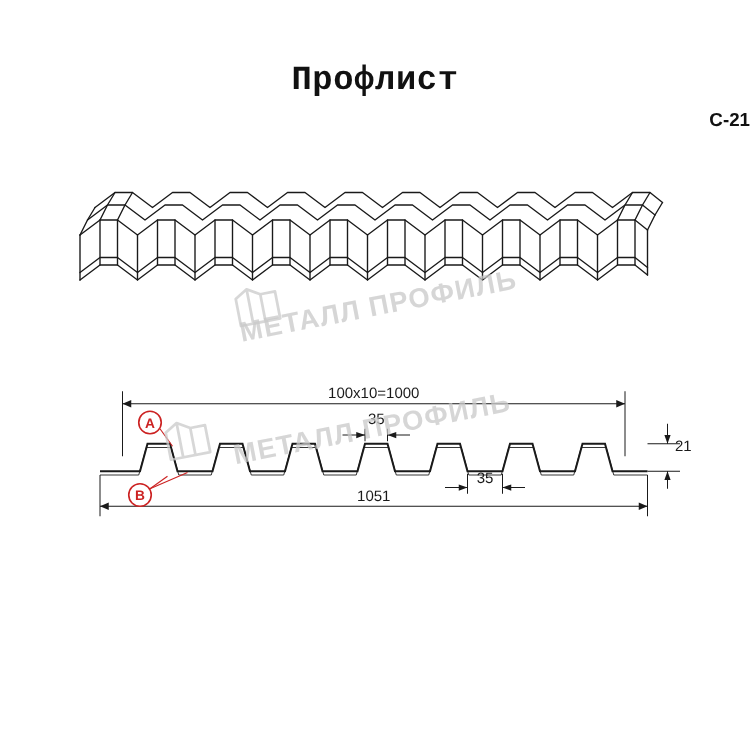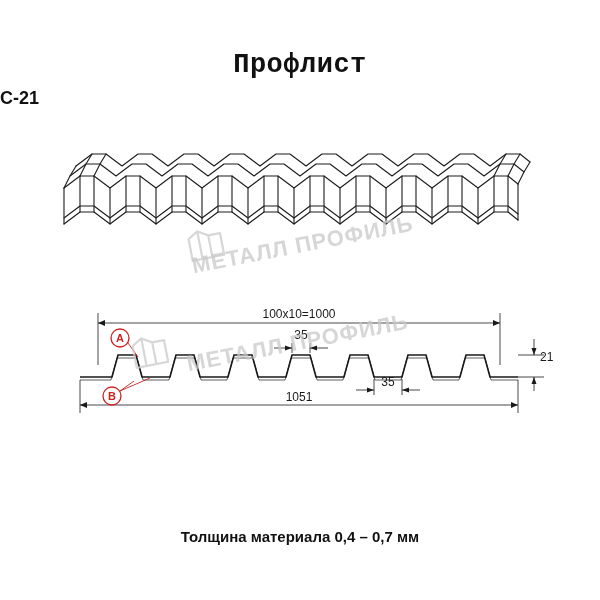--- a/index.html
+++ b/index.html
@@ -30,22 +30,22 @@
     font-weight: bold;
     letter-spacing: 0.5px;
     color: #111111;
     font-family: Liberation Mono, monospace;
   }
   .subtitle {
     position: absolute;
     top: 88px;
     left: 0;
     width: 600px;
-    text-align: left;
-    font-size: 18px;
+    text-align: right;
+    font-size: 15px;
     font-weight: bold;
     color: #111111;
   }
   .footer {
     position: absolute;
     top: 528px;
     left: 0;
     width: 600px;
     text-align: center;
     font-size: 15px;
@@ -250,15 +250,14 @@
   </div>
   <div class="watermark wm1">МЕТАЛЛ ПРОФИЛЬ</div>
 
   <div class="wm-logo wm-logo2">
     <svg width="40" height="34" viewBox="0 0 40 34">
       <path d="M4,30 L4,8 L14,2 L24,8 L24,30 Z M14,2 L14,30 M24,8 L36,8 L36,30 L4,30" fill="none" stroke="#c9c9c9" stroke-width="2.2" stroke-linejoin="round"></path>
     </svg>
   </div>
   <div class="watermark wm2">МЕТАЛЛ ПРОФИЛЬ</div>
 
-  <div class="footer">Толщина материала 0,4 – 0,7 мм</div>
 
 </div>
 
 </body></html>

